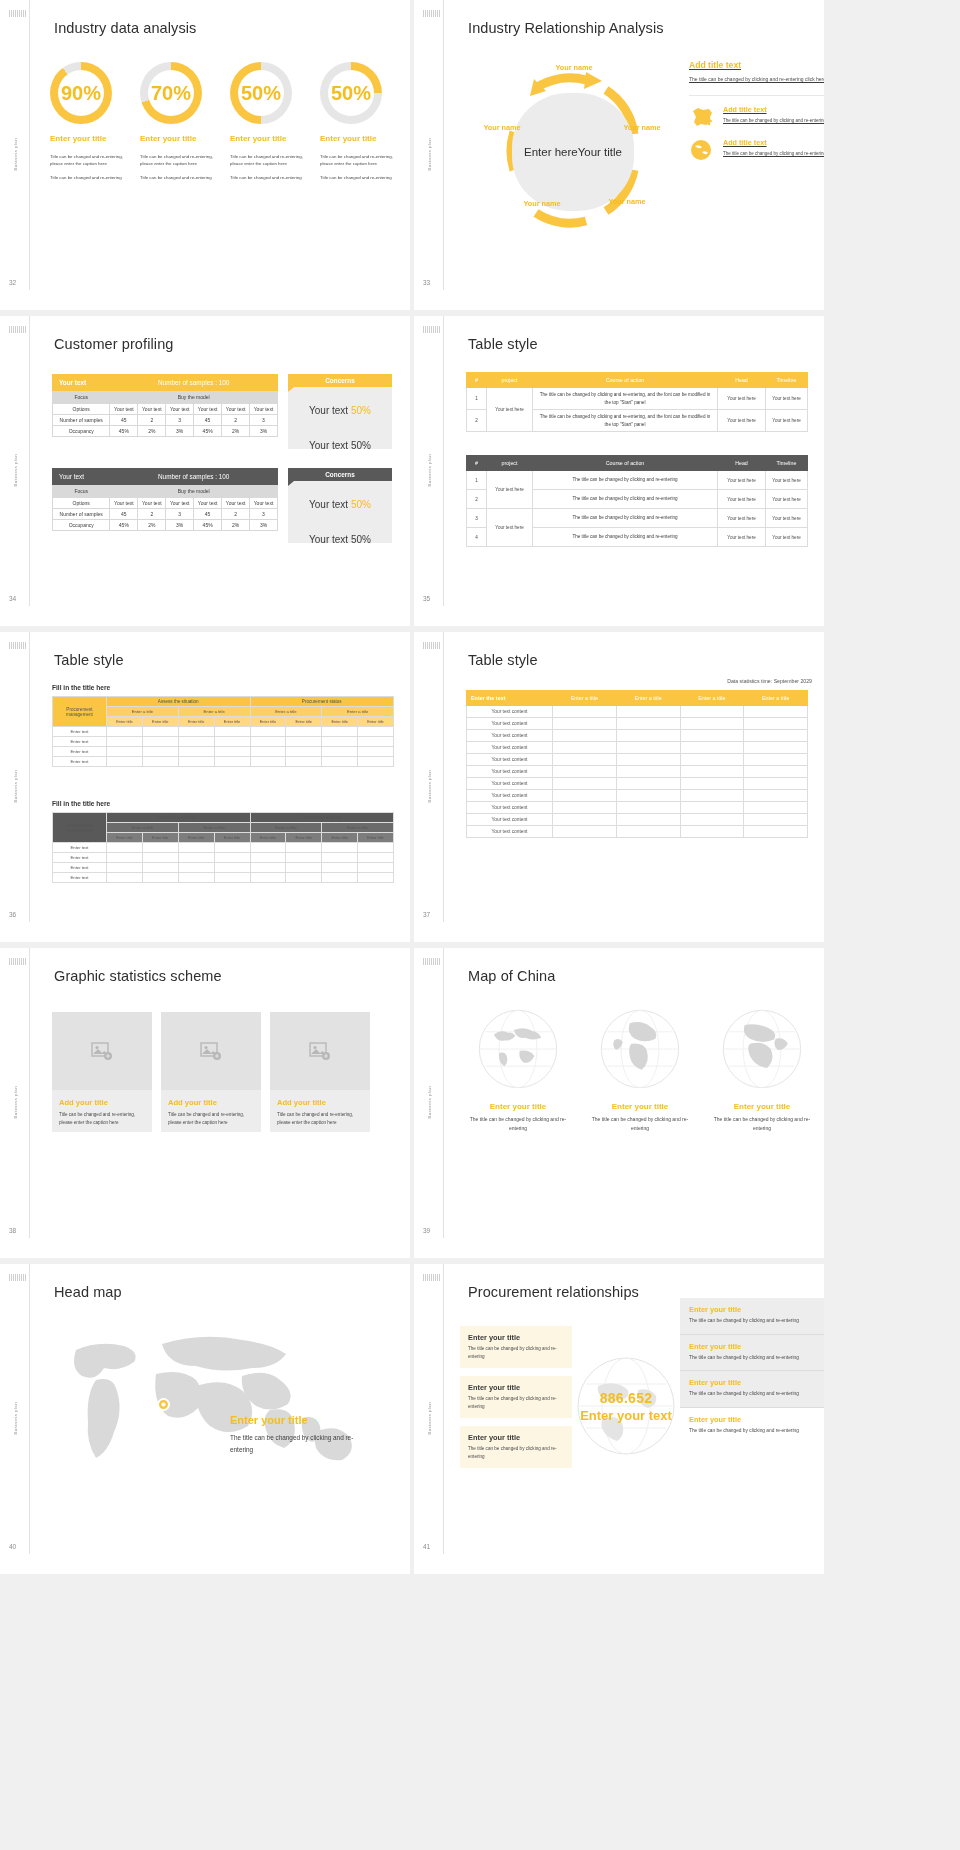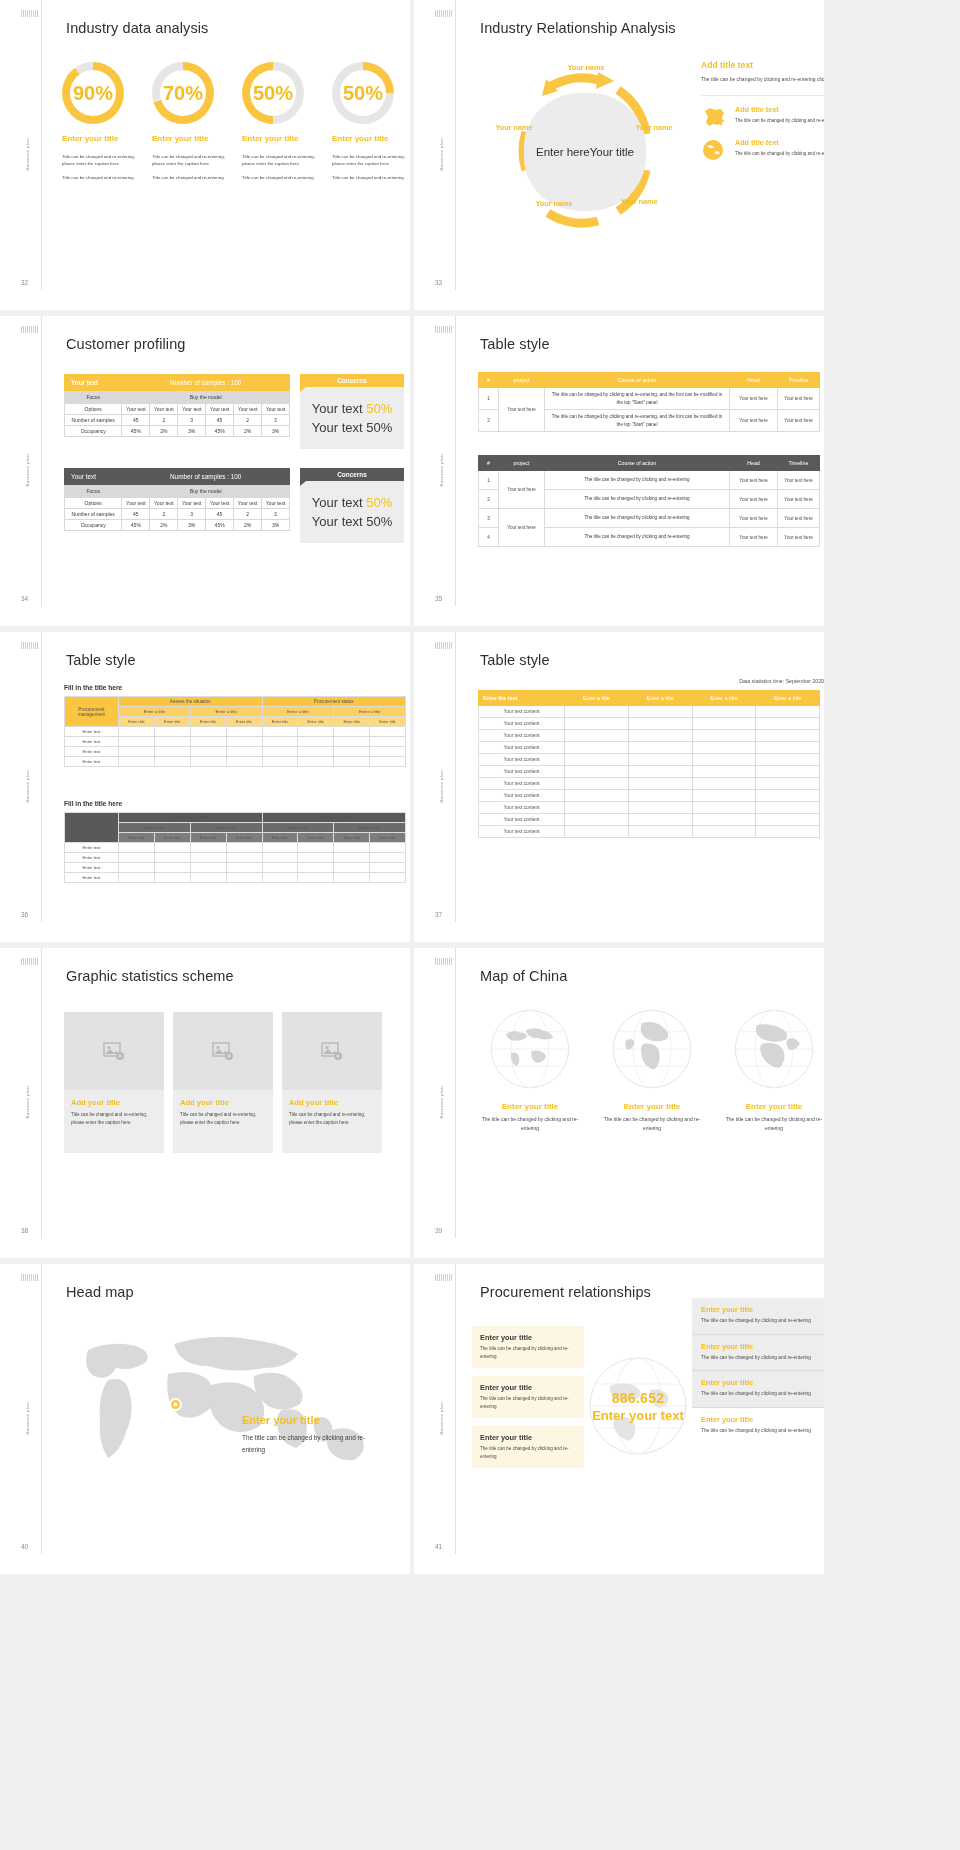--- a/index.html
+++ b/index.html
@@ -8,21 +8,21 @@
     width:960px; height:1850px;
     background:#f0f0f0;
     font-family:"Liberation Sans", sans-serif;
     color:#3b3b3b;
     overflow:hidden;
   }
   .grid { display:grid; grid-template-columns:410px 410px; grid-auto-rows:310px;
           column-gap:4px; row-gap:6px; width:960px; margin:0; padding:0 0 0 0;
           justify-content:start; }
   .slide-wrap { position:relative; width:410px; height:310px; background:#fff; overflow:hidden; }
-  .slide { position:absolute; left:16px; top:0; width:410px; height:290px; background:#fff; overflow:hidden; }
+  .slide { position:absolute; left:4px; top:0; width:410px; height:290px; background:#fff; overflow:hidden; }
   .rail { position:absolute; left:0; top:0; width:26px; height:290px; background:#fff;
           border-right:1px solid #e2e2e2; }
   .rail-logo { position:absolute; left:5px; top:10px; width:17px; height:7px;
                background:repeating-linear-gradient(90deg,#bfbfbf 0 1px,transparent 1px 2px);
                opacity:.75; }
   .rail-txt { position:absolute; left:9px; top:138px; font-size:4.4px; color:#9a9a9a;
               writing-mode:vertical-rl; transform:rotate(180deg); letter-spacing:.4px; white-space:nowrap;}
   .pagenum { position:absolute; left:5px; bottom:4px; font-size:6.5px; color:#8c8c8c; }
   .body { position:absolute; left:26px; top:0; right:0; bottom:0; }
   .title { position:absolute; left:24px; top:20px; font-size:14.5px; font-weight:400; color:#2f2f2f;
@@ -41,21 +41,21 @@
 
   
   .cyc { position:absolute; left:30px; top:58px; width:200px; height:185px; }
   .cyc-core { position:absolute; left:38px; top:35px; width:122px; height:118px; background:#ececec;
               border-radius:46%; }
   .cyc-core .ct { position:absolute; inset:0; display:flex; flex-direction:row; justify-content:center;
                   align-items:center; font-size:11.5px; color:#2f2f2f; line-height:1.25; }
   .nm { position:absolute; font-size:7.3px; font-weight:700; color:#f5bd1f; text-align:center;
         line-height:1.15; width:46px; }
   .arcseg { position:absolute; width:200px; height:185px; left:0; top:0; }
-  .rpanel { position:absolute; left:245px; top:60px; width:160px; }
+  .rpanel { position:absolute; left:245px; top:60px; width:160px;text-decoration:underline; }
   .rp-h { font-size:8.6px; font-weight:700; color:#f5bd1f; }
   .rp-p { font-size:5px; line-height:1.85; color:#4a4a4a; margin-top:5px; }
   .rp-div { border-top:1px solid #e8e8e8; margin:11px 0 9px; }
   .rp-row { display:flex; gap:8px; align-items:flex-start; margin-bottom:9px; }
   .rp-ico { width:26px; height:24px; flex:none; }
   .rp-rh { font-size:7.2px; font-weight:700; color:#f5bd1f; }
   .rp-rp { font-size:4.5px; line-height:1.7; color:#4a4a4a; margin-top:3px; }
 
   
   table { border-collapse:collapse; }
@@ -71,21 +71,21 @@
   .tbl34 .lbl { background:#fff; }
   .concern { position:absolute; width:104px; }
   .c-tab { height:13px; background:#fac541; color:#fff; font-size:6.4px; font-weight:700;
            display:flex; align-items:center; justify-content:center; position:relative; }
   .c-tab.dark { background:#595959; }
   .c-tab:after { content:""; position:absolute; left:0; bottom:-5px; border-left:6px solid #fac541;
                  border-bottom:5px solid transparent; }
   .c-tab.dark:after { border-left-color:#595959; }
   .c-body { background:#ededed; height:62px; display:flex; flex-direction:column; justify-content:center;
             align-items:center; gap:4px; }
-  .c-line { font-size:13px; color:#3b3b3b; }
+  .c-line { font-size:10px; color:#3b3b3b;margin-top:20px; }
 
   
   .t35 { position:absolute; width:342px; font-size:4.6px; border-collapse:collapse; }
   .t35 td, .t35 th { border:1px solid #dcdcdc; padding:2px 3px; text-align:center; font-weight:400;
                      color:#4a4a4a; }
   .t35 thead td { background:#fac541; color:#fff; font-size:5.3px; padding:4px 3px; border-color:#fac541; }
   .t35.dark thead td { background:#595959; border-color:#595959; }
   .t35 td.act { text-align:center; line-height:1.55; color:#3d3d3d; }
 
   
@@ -108,21 +108,21 @@
   .t37 { position:absolute; width:342px; font-size:4.8px; border-collapse:collapse; }
   .t37 td { border:1px solid #dcdcdc; padding:3px 2px; text-align:center; color:#555; height:11px; }
   .t37 thead td { background:#fac541; color:#fff; border-color:#fac541; font-size:5.4px; padding:4px 4px; }
   .t37 thead td.l { text-align:left; font-weight:700; }
 
   
   .ph-row { position:absolute; left:22px; top:64px; display:flex; gap:9px; }
   .ph-card { width:100px; }
   .ph-img { width:100px; height:78px; background:#e2e2e2; display:flex; align-items:center;
             justify-content:center; }
-  .ph-cap { background:#ededed; padding:8px 7px 25px; }
+  .ph-cap { background:#ededed; padding:8px 7px 4px; }
   .ph-h { font-size:7.6px; font-weight:700; color:#f5bd1f; }
   .ph-p { font-size:4.6px; line-height:1.8; color:#4a4a4a; margin-top:4px; }
 
   
   .globes { position:absolute; left:18px; top:58px; display:flex; gap:10px; }
   .gcell { width:112px; text-align:center; }
   .g-h { font-size:8px; font-weight:700; color:#f5bd1f; margin-top:6px; }
   .g-p { font-size:5px; line-height:1.8; color:#4a4a4a; margin-top:4px; }
 
   

